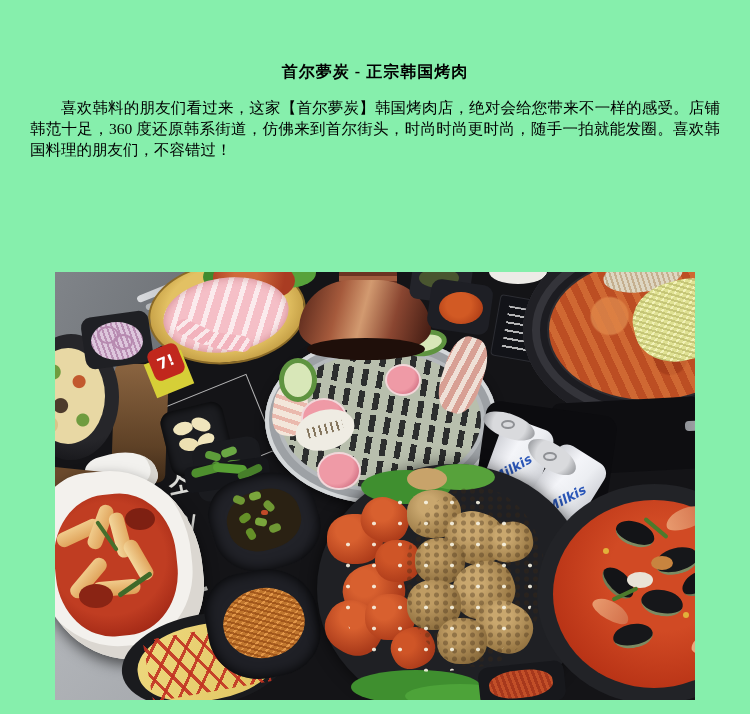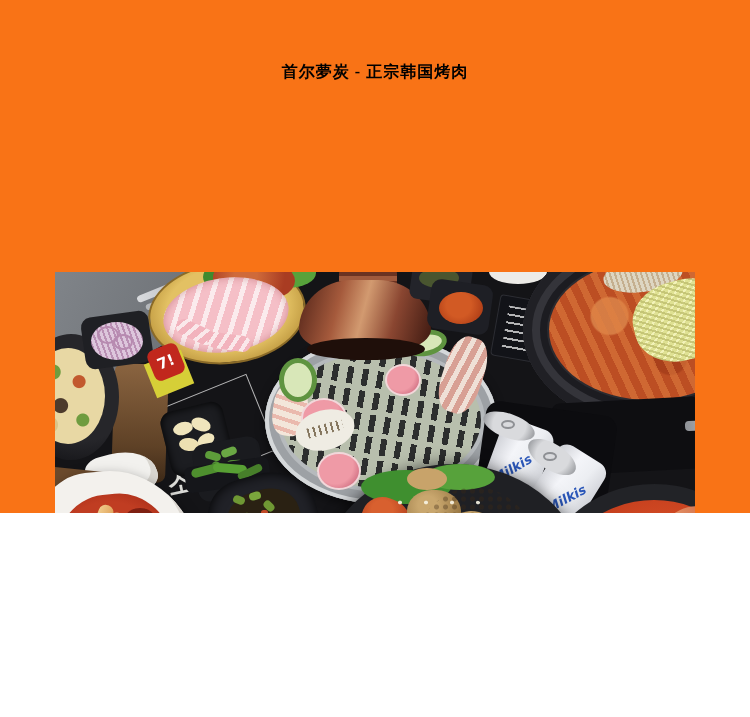--- a/index.html
+++ b/index.html
@@ -1,16 +1,16 @@
 <!DOCTYPE html>
 <html><head>
 <meta charset="utf-8">
 <style>
   html,body{margin:0;padding:0;background:#ffffff;}
-  .page{position:relative;width:750px;height:513px;background:#f97316;overflow:hidden;
+  .page{position:relative;width:750px;height:714px;background:#86efac;overflow:hidden;
         font-family:"Liberation Serif","DejaVu Serif",serif;color:#000;}
   .title{position:absolute;top:60px;left:0;width:100%;text-align:center;
          font-size:16px;font-weight:bold;letter-spacing:1px;line-height:24px;}
   .body-text{position:absolute;top:97px;left:30px;width:690px;font-size:15.5px;
              line-height:21px;text-align:justify;}
   .body-text p{margin:0 0 4px 0;text-indent:2em;}
   .photo{position:absolute;left:55px;top:272px;width:640px;height:428px;
          background:#141417;overflow:hidden;}
   .ph{position:absolute;box-sizing:border-box;display:block;}
   .hangul{font-family:"DejaVu Sans","Liberation Sans",sans-serif;font-weight:bold;
@@ -19,20 +19,21 @@
             font-style:italic;color:#2a56b8;line-height:1;}
 </style>
 </head>
 <body>
 
 <div class="page">
 
   <div class="title">首尔夢炭 - 正宗韩国烤肉</div>
 
   <div class="body-text">
+    <p>喜欢韩料的朋友们看过来，这家【首尔夢炭】韩国烤肉店，绝对会给您带来不一样的感受。店铺韩范十足，360 度还原韩系街道，仿佛来到首尔街头，时尚时尚更时尚，随手一拍就能发圈。喜欢韩国料理的朋友们，不容错过！</p>
   </div>
 
   <div class="photo">
 
     <i class="ph" style="left:0;top:0;width:640px;height:428px;clip-path:polygon(0 0,37% 0,11% 22%,0 30%);background:linear-gradient(115deg,#808489,#3f4246 70%);"></i>
     <i class="ph" style="left:78px;top:2px;width:120px;height:7px;transform:rotate(-22deg);background:linear-gradient(90deg,#d9dbde,#8e9196);border-radius:4px;"></i>
     <i class="ph" style="left:88px;top:15px;width:110px;height:6px;transform:rotate(-19deg);background:#b4b7bb;border-radius:4px;"></i>
 
     <span class="ph hangul" style="left:112px;top:198px;font-size:26px;transform:rotate(-12deg);">소</span>
     <span class="ph hangul" style="left:120px;top:240px;font-size:22px;transform:rotate(8deg);">이</span>

